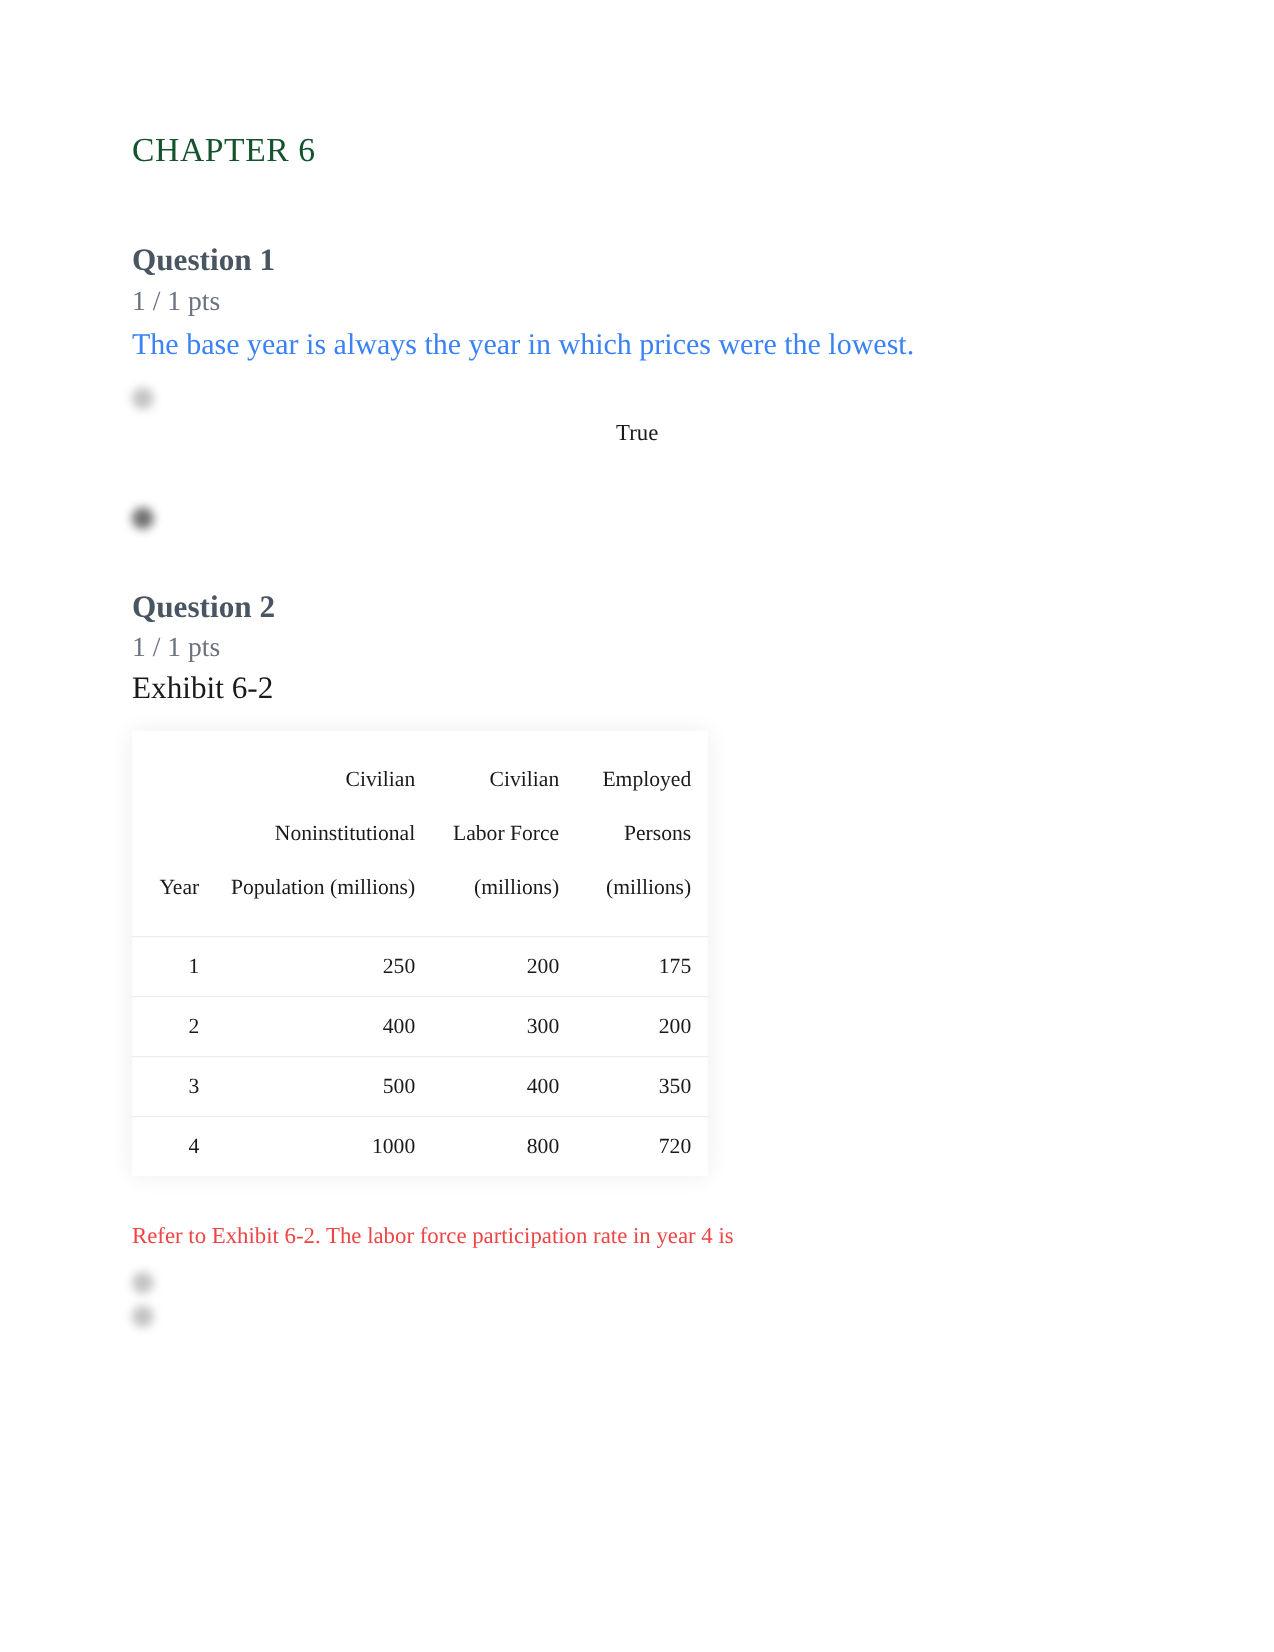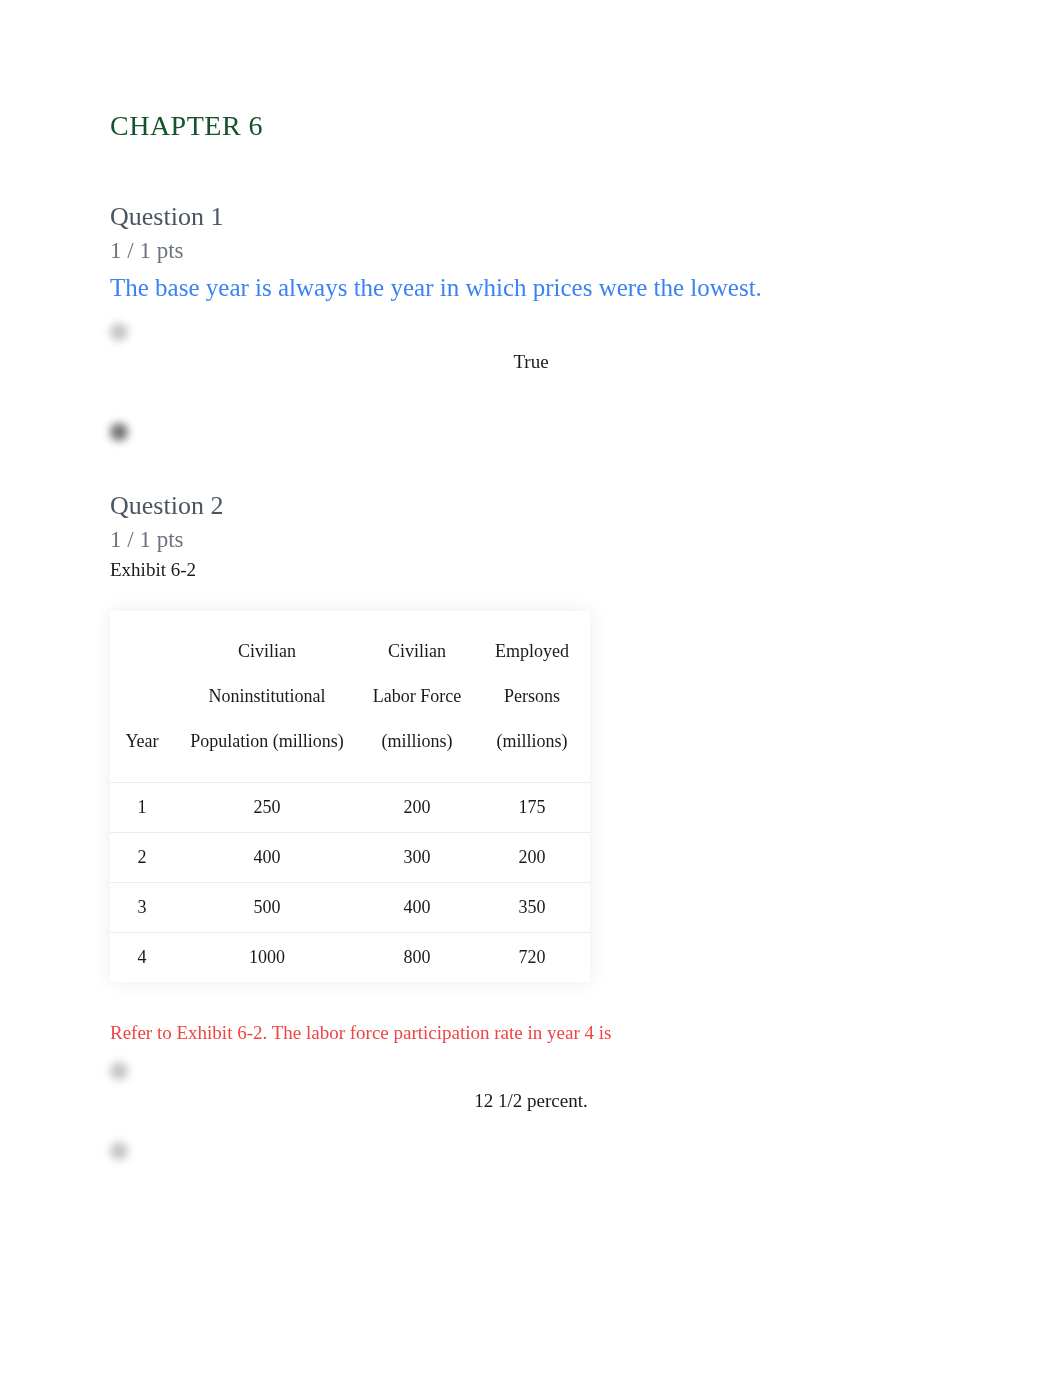--- a/index.html
+++ b/index.html
@@ -19,21 +19,21 @@
       font-weight: normal;
       color: #14532d;
       margin-bottom: 60px;
       letter-spacing: 0.5px;
     }
     .question-block {
       margin-bottom: 50px;
     }
     .question-title {
       font-size: 26px;
-      font-weight: normal;
+      font-weight: bold;
       color: #4a5562;
       margin-bottom: 6px;
     }
     .points {
       font-size: 23px;
       color: #6b7280;
       margin-bottom: 6px;
     }
     .question-text {
       font-size: 25px;
@@ -58,36 +58,36 @@
     .option-text {
       font-size: 19px;
       color: #1a1a1a;
       margin-bottom: 50px;
       text-align: center;
     }
     .q2 .option-text {
       margin-bottom: 30px;
     }
     .exhibit-label {
-      font-size: 19px;
+      font-size: 26px;
       color: #1a1a1a;
-      margin-bottom: 30px;
+      margin-bottom: 20px;
     }
     .data-table {
       border-collapse: collapse;
       margin-top: 10px;
       margin-bottom: 40px;
       box-shadow: 0 0 18px rgba(0,0,0,0.08);
       background: #fff;
     }
     .data-table th, .data-table td {
       font-size: 18px;
       font-weight: normal;
       color: #1a1a1a;
-      text-align: center;
+      text-align: right;
       padding: 0;
       vertical-align: top;
     }
     .data-table thead th {
       padding: 18px 14px 18px 8px;
       line-height: 2.5;
       vertical-align: bottom;
     }
     .data-table thead th .hdr-line {
       display: block;
@@ -176,16 +176,15 @@
         <td>1000</td>
         <td>800</td>
         <td>720</td>
       </tr>
     </tbody>
   </table>
 
   <div class="followup">Refer to Exhibit 6-2. The labor force participation rate in year 4 is</div>
 
   <div class="blur-dot"></div>
-  <div class="option-text">12 1/2 percent.</div>
 
   <div class="blur-dot"></div>
 </div>
 
 </body></html>

